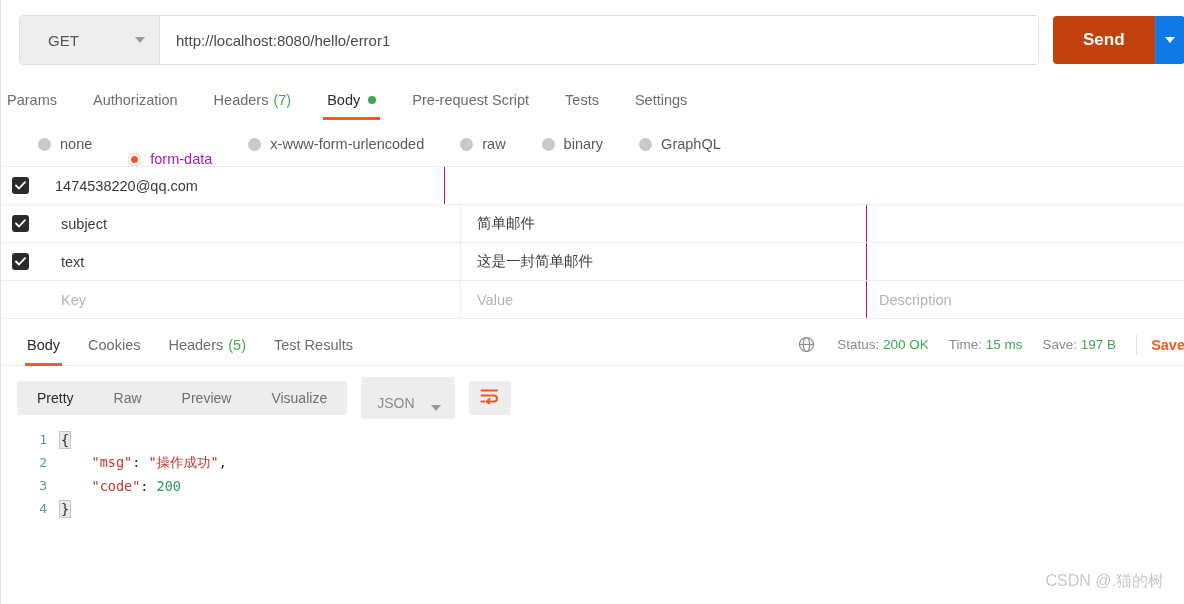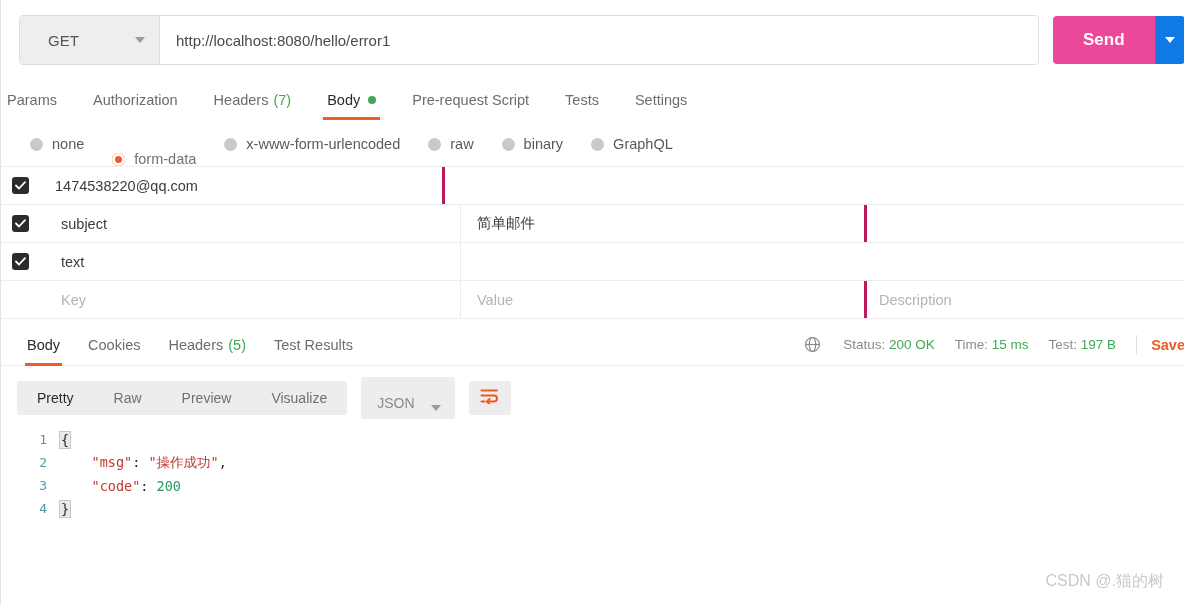--- a/index.html
+++ b/index.html
@@ -72,21 +72,21 @@
     cursor: text;
   }
   .send-wrap {
     margin-left: 14px;
     display: flex;
     height: 48px;
     border-radius: 4px;
     overflow: hidden;
   }
   .send-btn {
-    background: #ec4899;
+    background: #c2410c;
     color: #fff;
     font-size: 17px;
     font-weight: bold;
     padding: 0 30px;
     display: flex;
     align-items: center;
     justify-content: center;
     cursor: pointer;
     border-right: 1px solid #1e86ec;
   }
@@ -147,22 +147,23 @@
     margin-left: 8px;
   }
 
   
   .radio-row {
     position: absolute;
     left: 0; top: 126px;
     width: 1184px; height: 36px;
     display: flex;
     align-items: center;
-    padding-left: 29px;
-    box-sizing: border-box;
+    padding-left: 37px;
+    box-sizing: border-box;
+    gap: 8px;
   }
   .radio-item {
     display: flex;
     align-items: center;
     margin-right: 28px;
     font-size: 14.5px;
     color: #5a5a5a;
     cursor: pointer;
     white-space: nowrap;
   }
@@ -171,21 +172,21 @@
     border-radius: 50%;
     background: #c9c9c9;
     margin-right: 9px;
     flex: 0 0 auto;
   }
   .radio-item.selected .radio-dot {
     background: #ef5b25;
     box-shadow: inset 0 0 0 3px #ffffff, inset 0 0 0 6px #ef5b25;
   }
   .radio-item.selected {
-    color: #737373;
+    color: #a21caf;
     margin-top: 30px;
   }
 
   
   .kv-table {
     position: absolute;
     left: 0; top: 166px;
     width: 1184px;
     border-top: 1px solid #ededed;
     box-sizing: border-box;
@@ -225,21 +226,21 @@
     cursor: text;
   }
   .kv-val {
     flex: 0 0 406px;
     display: flex;
     align-items: center;
     padding-left: 16px;
     box-sizing: border-box;
     font-size: 14.5px;
     color: #3c3c3c;
-    border-right: 3px solid #be185d;
+    border-right: 1px solid #be185d;
     cursor: text;
   }
   .kv-desc {
     flex: 1;
     display: flex;
     align-items: center;
     padding-left: 12px;
     box-sizing: border-box;
     font-size: 14.5px;
     color: #3c3c3c;
@@ -516,20 +517,23 @@
     <div class="kv-row">
       <div class="kv-check">
         <span class="cbox">
           <svg width="11" height="9" viewBox="0 0 11 9">
               <path d="M1 4.5 L4 7.5 L10 1.2" stroke="#fff" stroke-width="1.8" fill="none" stroke-linecap="round" stroke-linejoin="round"></path>
             </svg>
         </span>
       </div>
       <div class="kv-key">
         <span>text</span>
+      </div>
+      <div class="kv-val">
+        <span>这是一封简单邮件</span>
       </div>
       <div class="kv-desc">
         <span></span>
       </div>
     </div>
 
     <div class="kv-row">
       <div class="kv-check"></div>
       <div class="kv-key">
         <span class="placeholder">Key</span>
@@ -569,21 +573,21 @@
       </span>
       <span class="stat">
         <span>Status:</span>
         <b>200 OK</b>
       </span>
       <span class="stat">
         <span>Time:</span>
         <b>15 ms</b>
       </span>
       <span class="stat">
-        <span>Test:</span>
+        <span>Save:</span>
         <b>197 B</b>
       </span>
       <span class="vdiv"></span>
       <span class="save-link">Save</span>
     </div>
   </div>
 
   <div class="fmt-bar">
     <div class="seg">
       <div class="seg-item active">Pretty</div>

